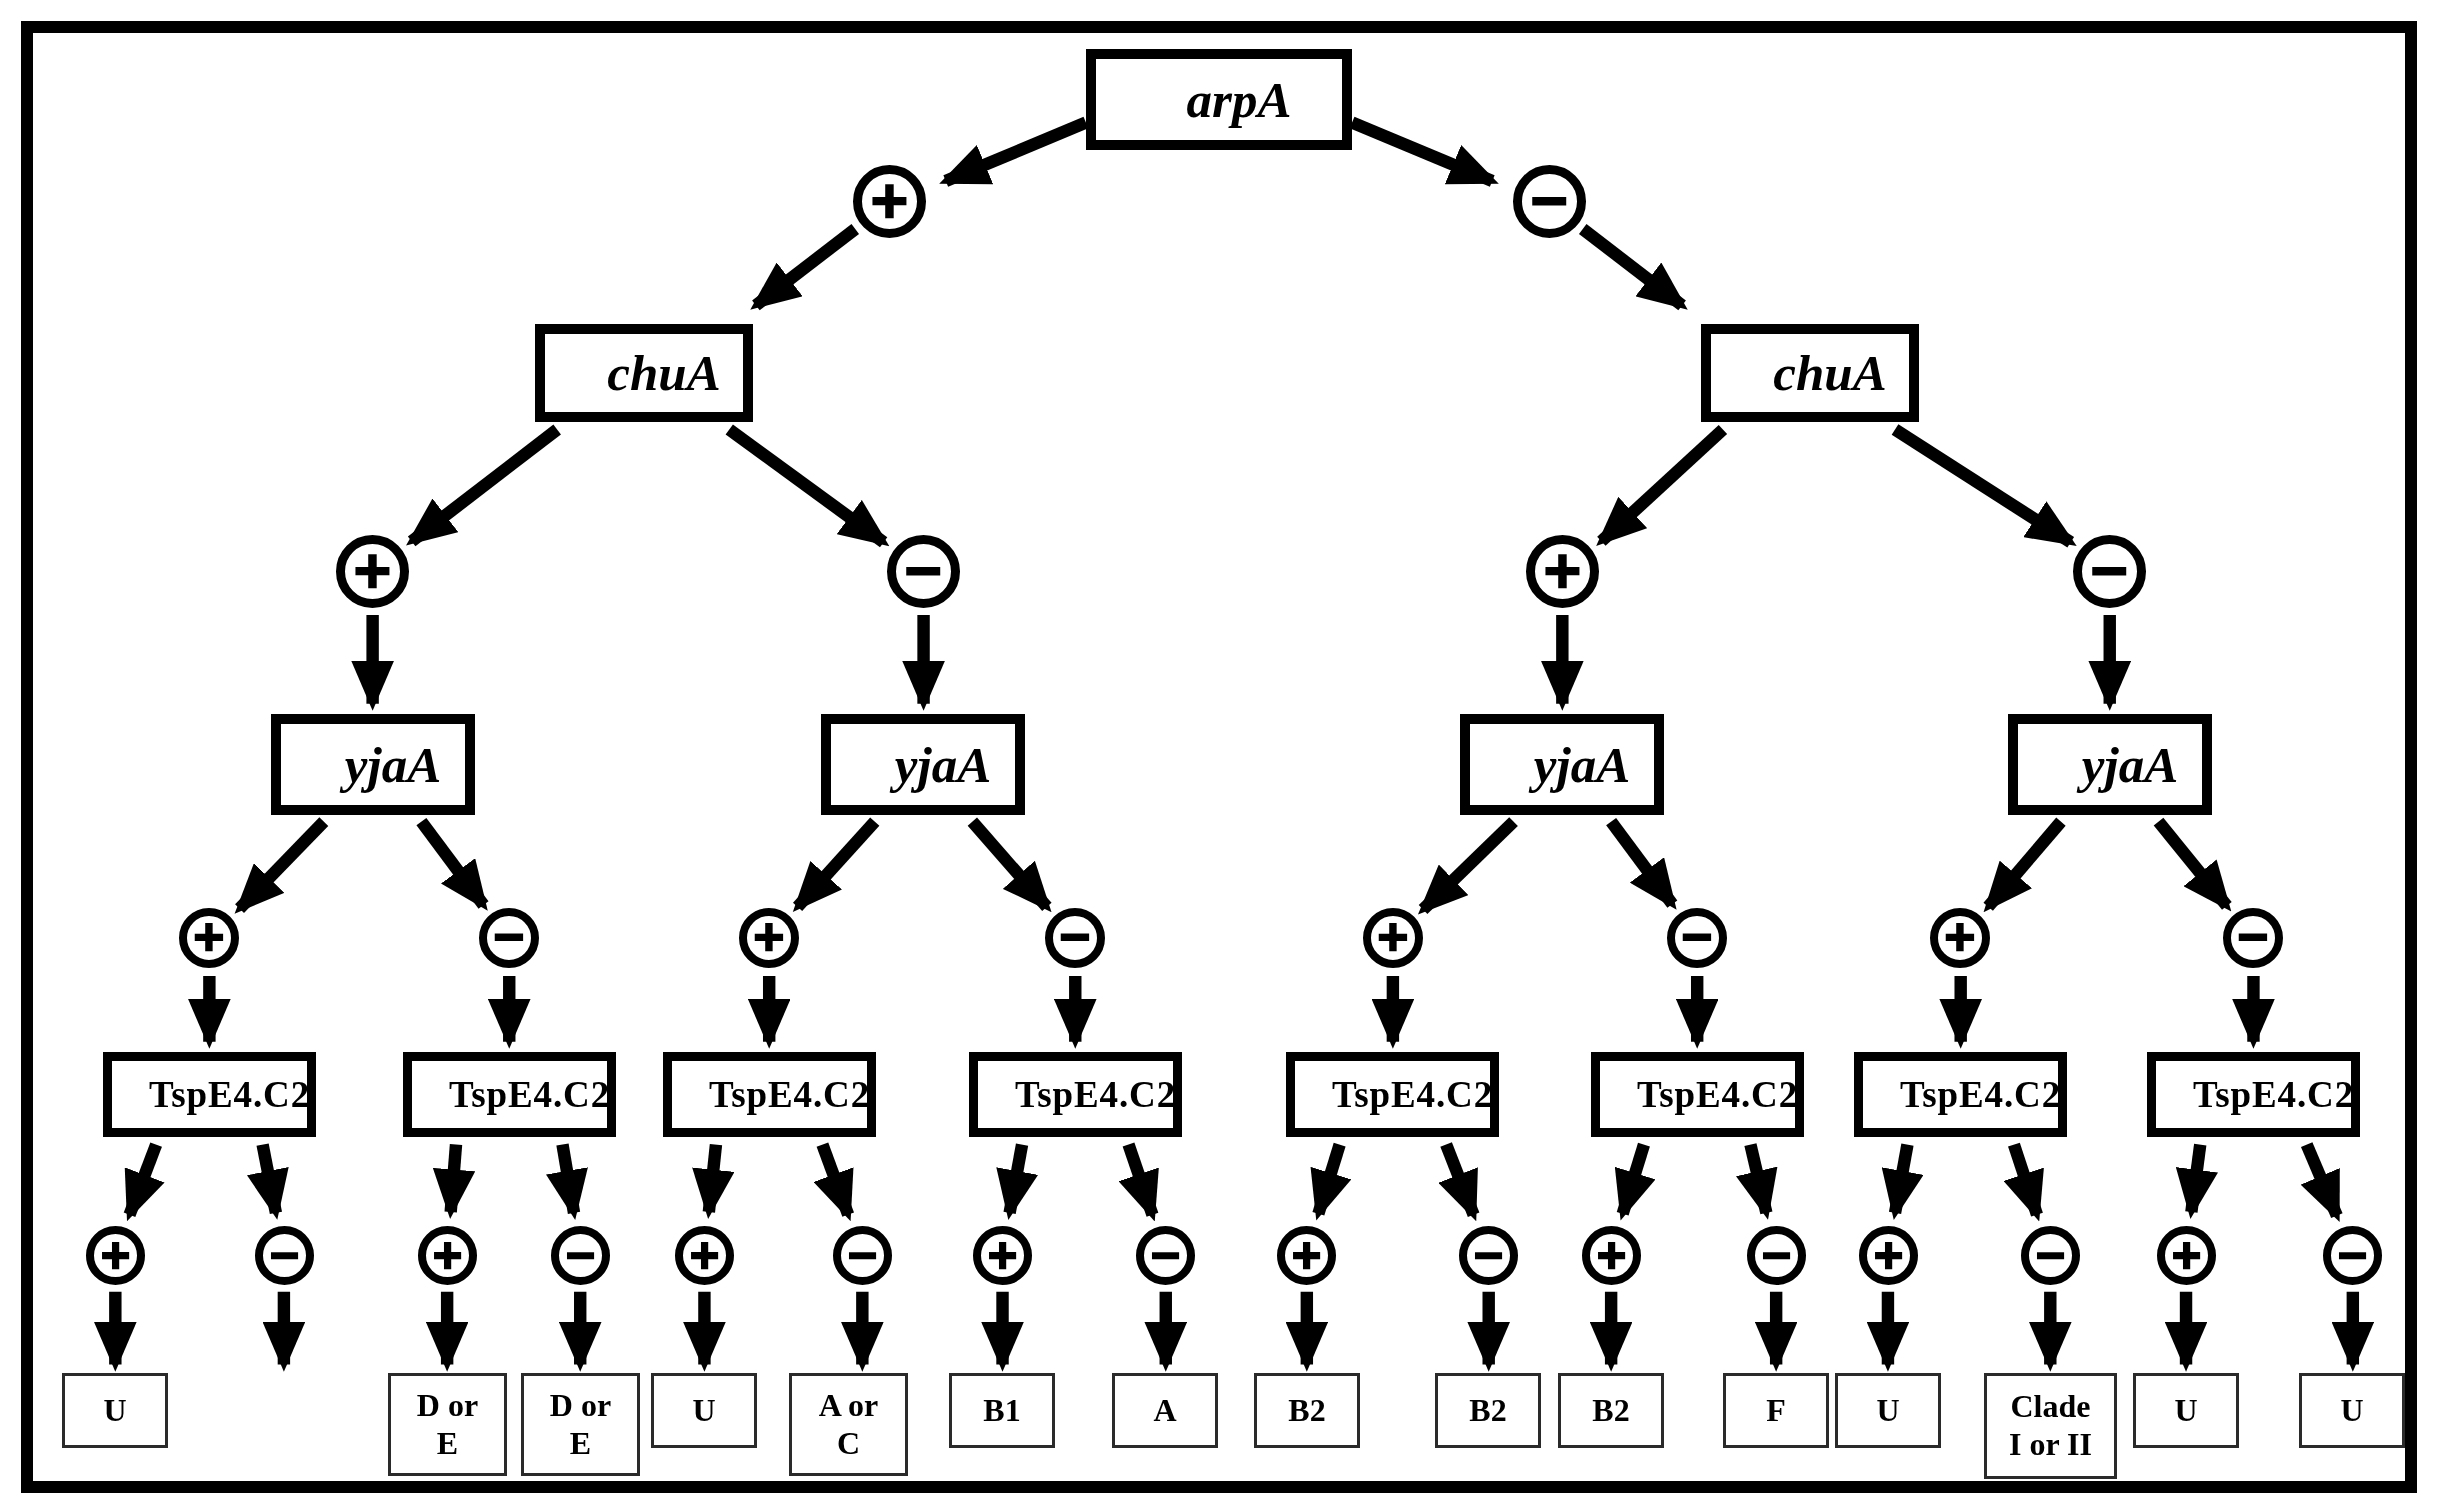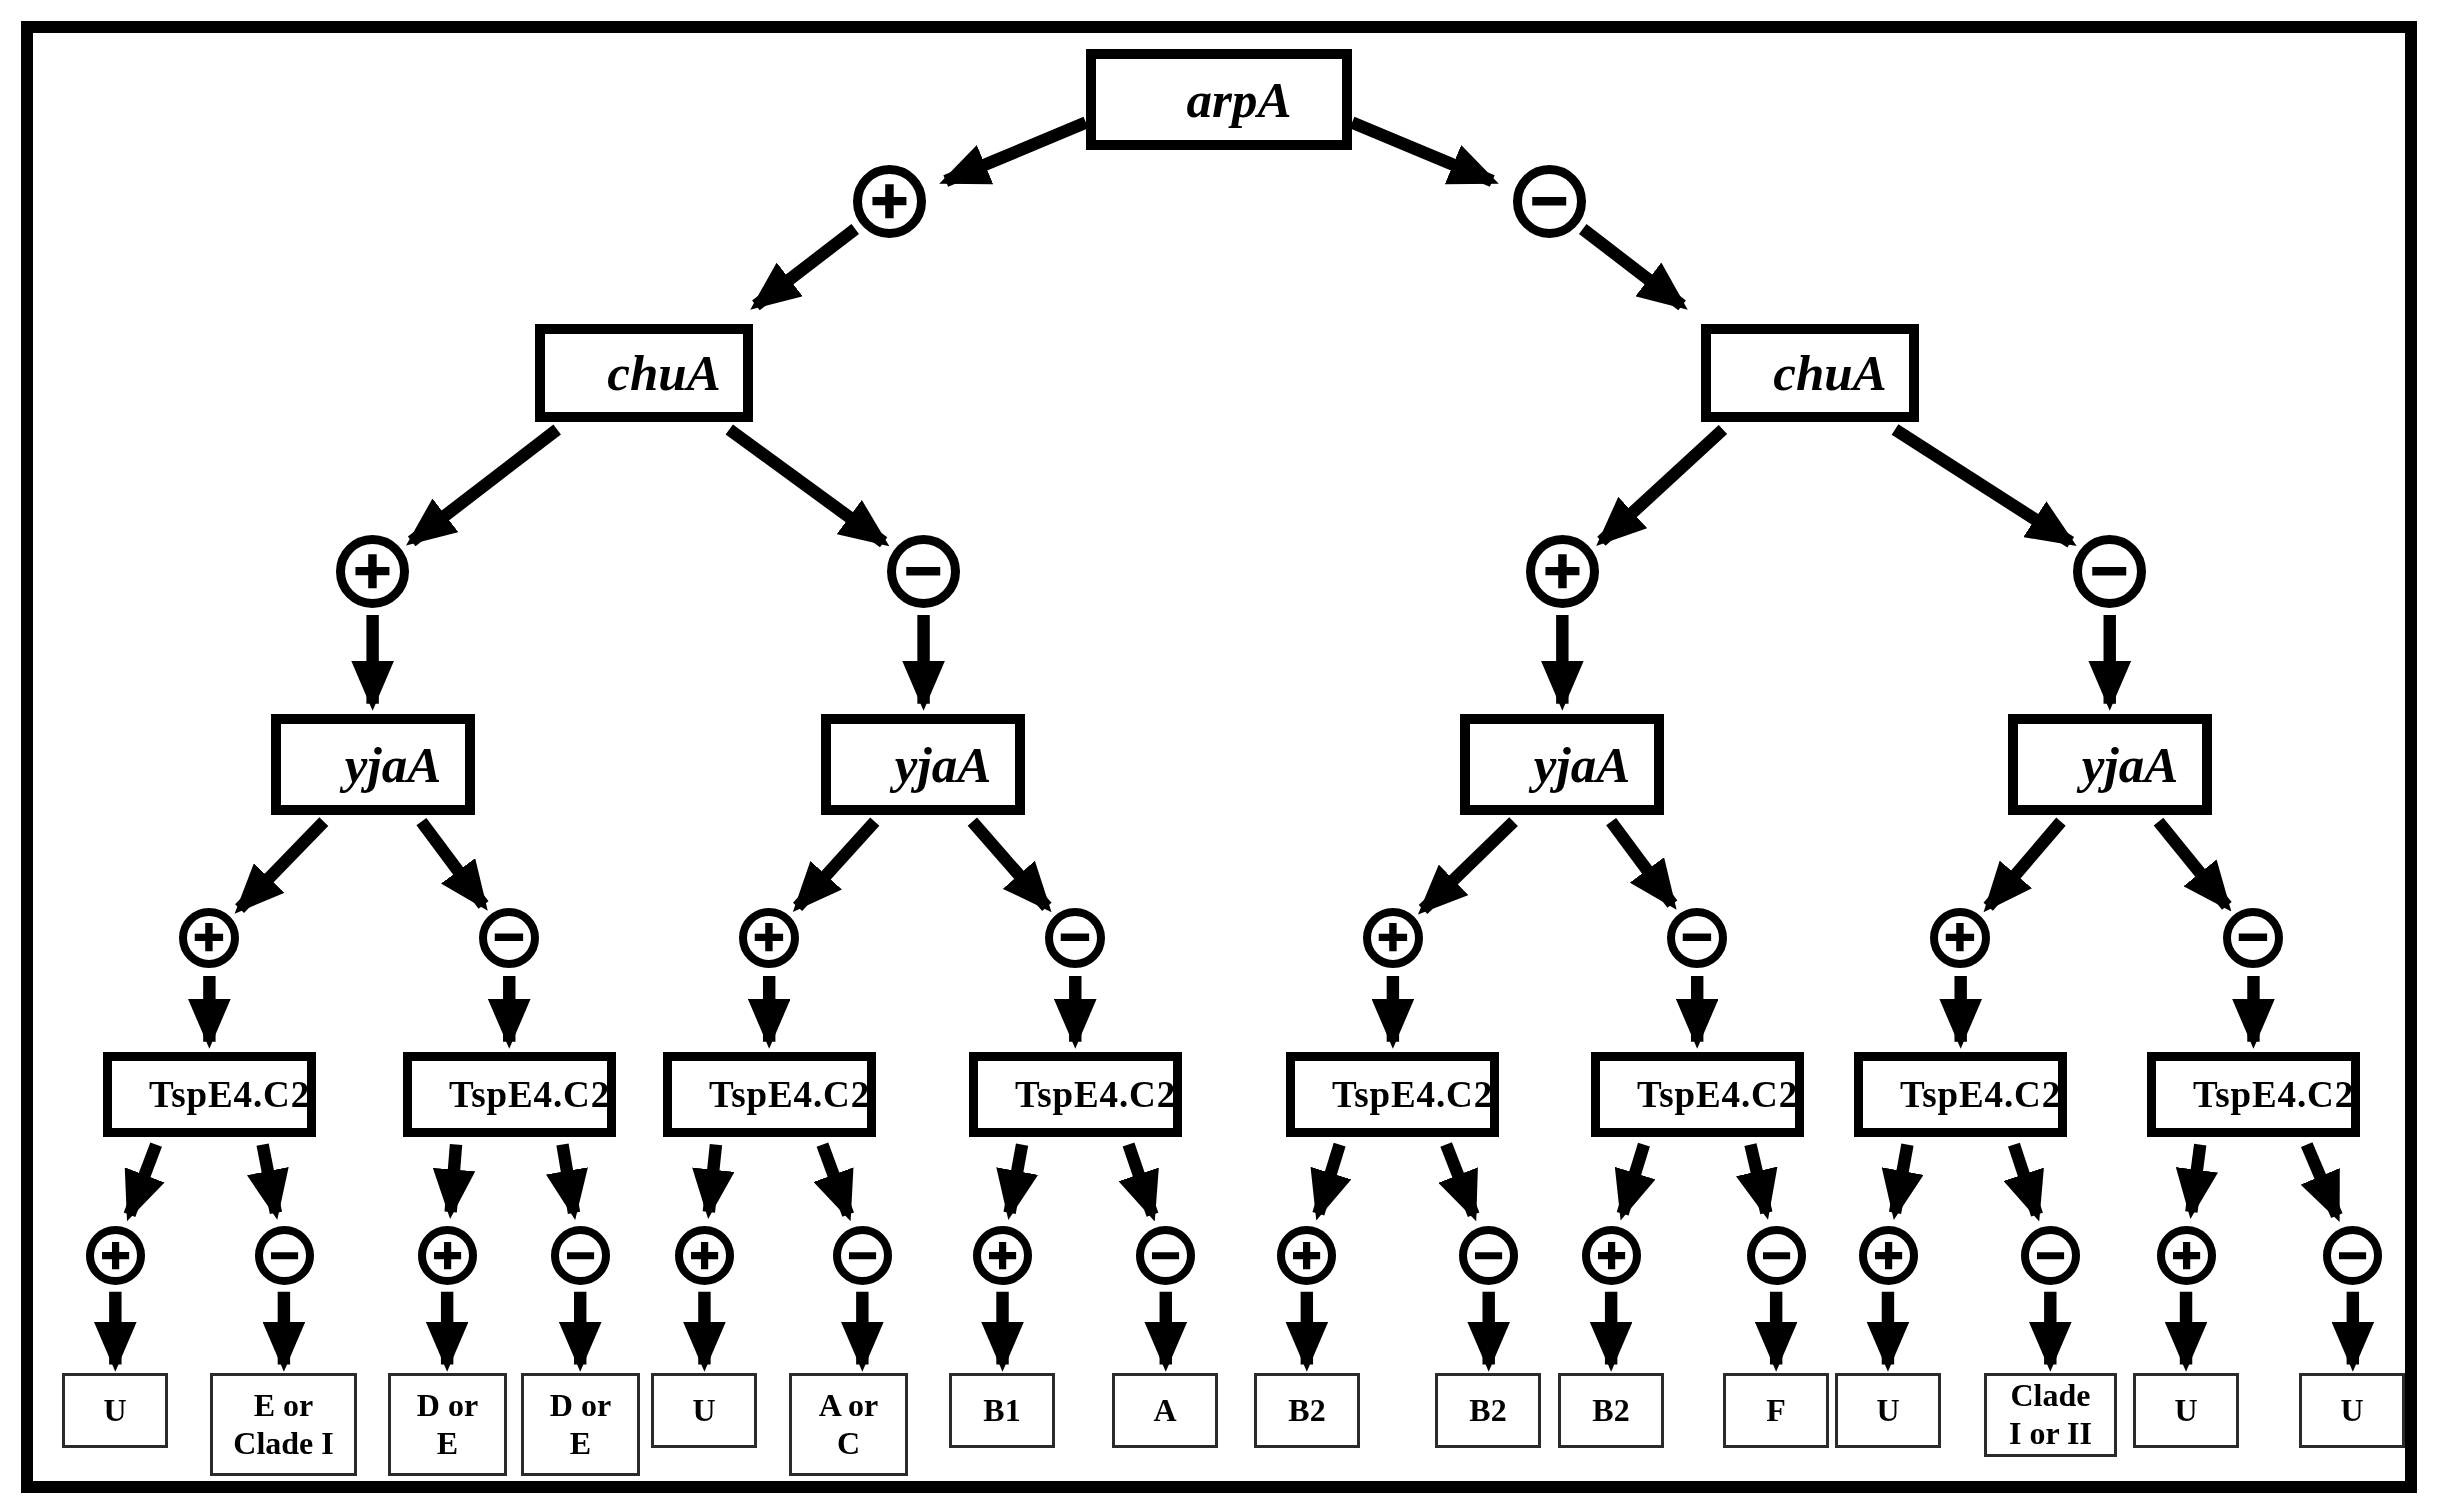--- a/index.html
+++ b/index.html
@@ -278,24 +278,20 @@
   <div class="sign s-sm" style="left:2157px;top:1226px">
     <span>+</span>
     </div>
   <div class="sign s-sm" style="left:2323px;top:1226px">
     <span>−</span>
     </div>
 
   <div class="leaf" style="left:62px;top:1373px;width:106px;height:75px">
     <span>U</span>
     </div>
-  <div class="leaf" style="left:210px;top:1373px;width:147px;height:103px">
-    <span>E or</span>
-    <span>Clade I</span>
-    </div>
   <div class="leaf" style="left:388px;top:1373px;width:119px;height:103px">
     <span>D or</span>
     <span>E</span>
     </div>
   <div class="leaf" style="left:521px;top:1373px;width:119px;height:103px">
     <span>D or</span>
     <span>E</span>
     </div>
   <div class="leaf" style="left:651px;top:1373px;width:106px;height:75px">
     <span>U</span>
@@ -318,21 +314,21 @@
     </div>
   <div class="leaf" style="left:1558px;top:1373px;width:106px;height:75px">
     <span>B2</span>
     </div>
   <div class="leaf" style="left:1723px;top:1373px;width:106px;height:75px">
     <span>F</span>
     </div>
   <div class="leaf" style="left:1835px;top:1373px;width:106px;height:75px">
     <span>U</span>
     </div>
-  <div class="leaf" style="left:1984px;top:1373px;width:133px;height:84px">
+  <div class="leaf" style="left:1984px;top:1373px;width:133px;height:106px">
     <span>Clade</span>
     <span>I or II</span>
     </div>
   <div class="leaf" style="left:2133px;top:1373px;width:106px;height:75px">
     <span>U</span>
     </div>
   <div class="leaf" style="left:2299px;top:1373px;width:106px;height:75px">
     <span>U</span>
     </div>
 </div>

